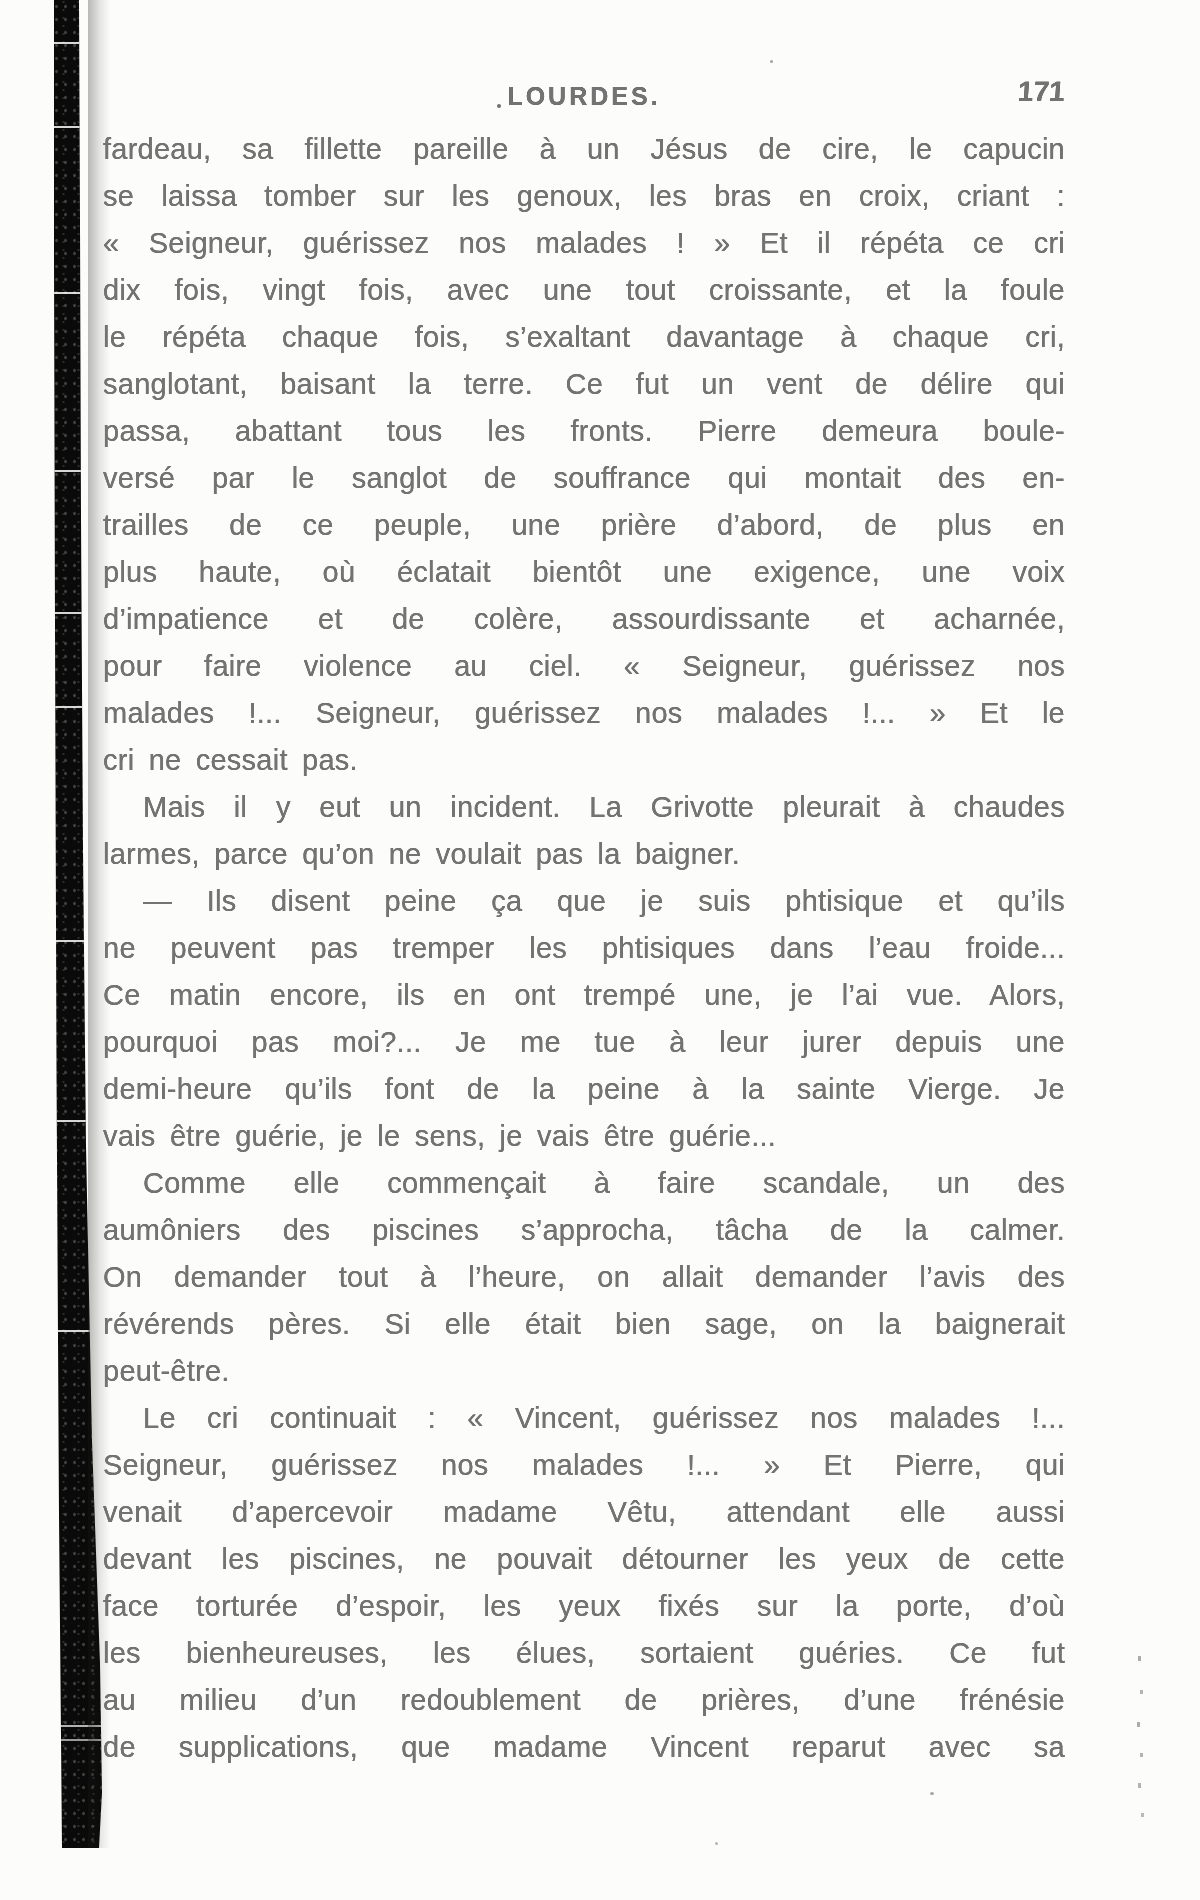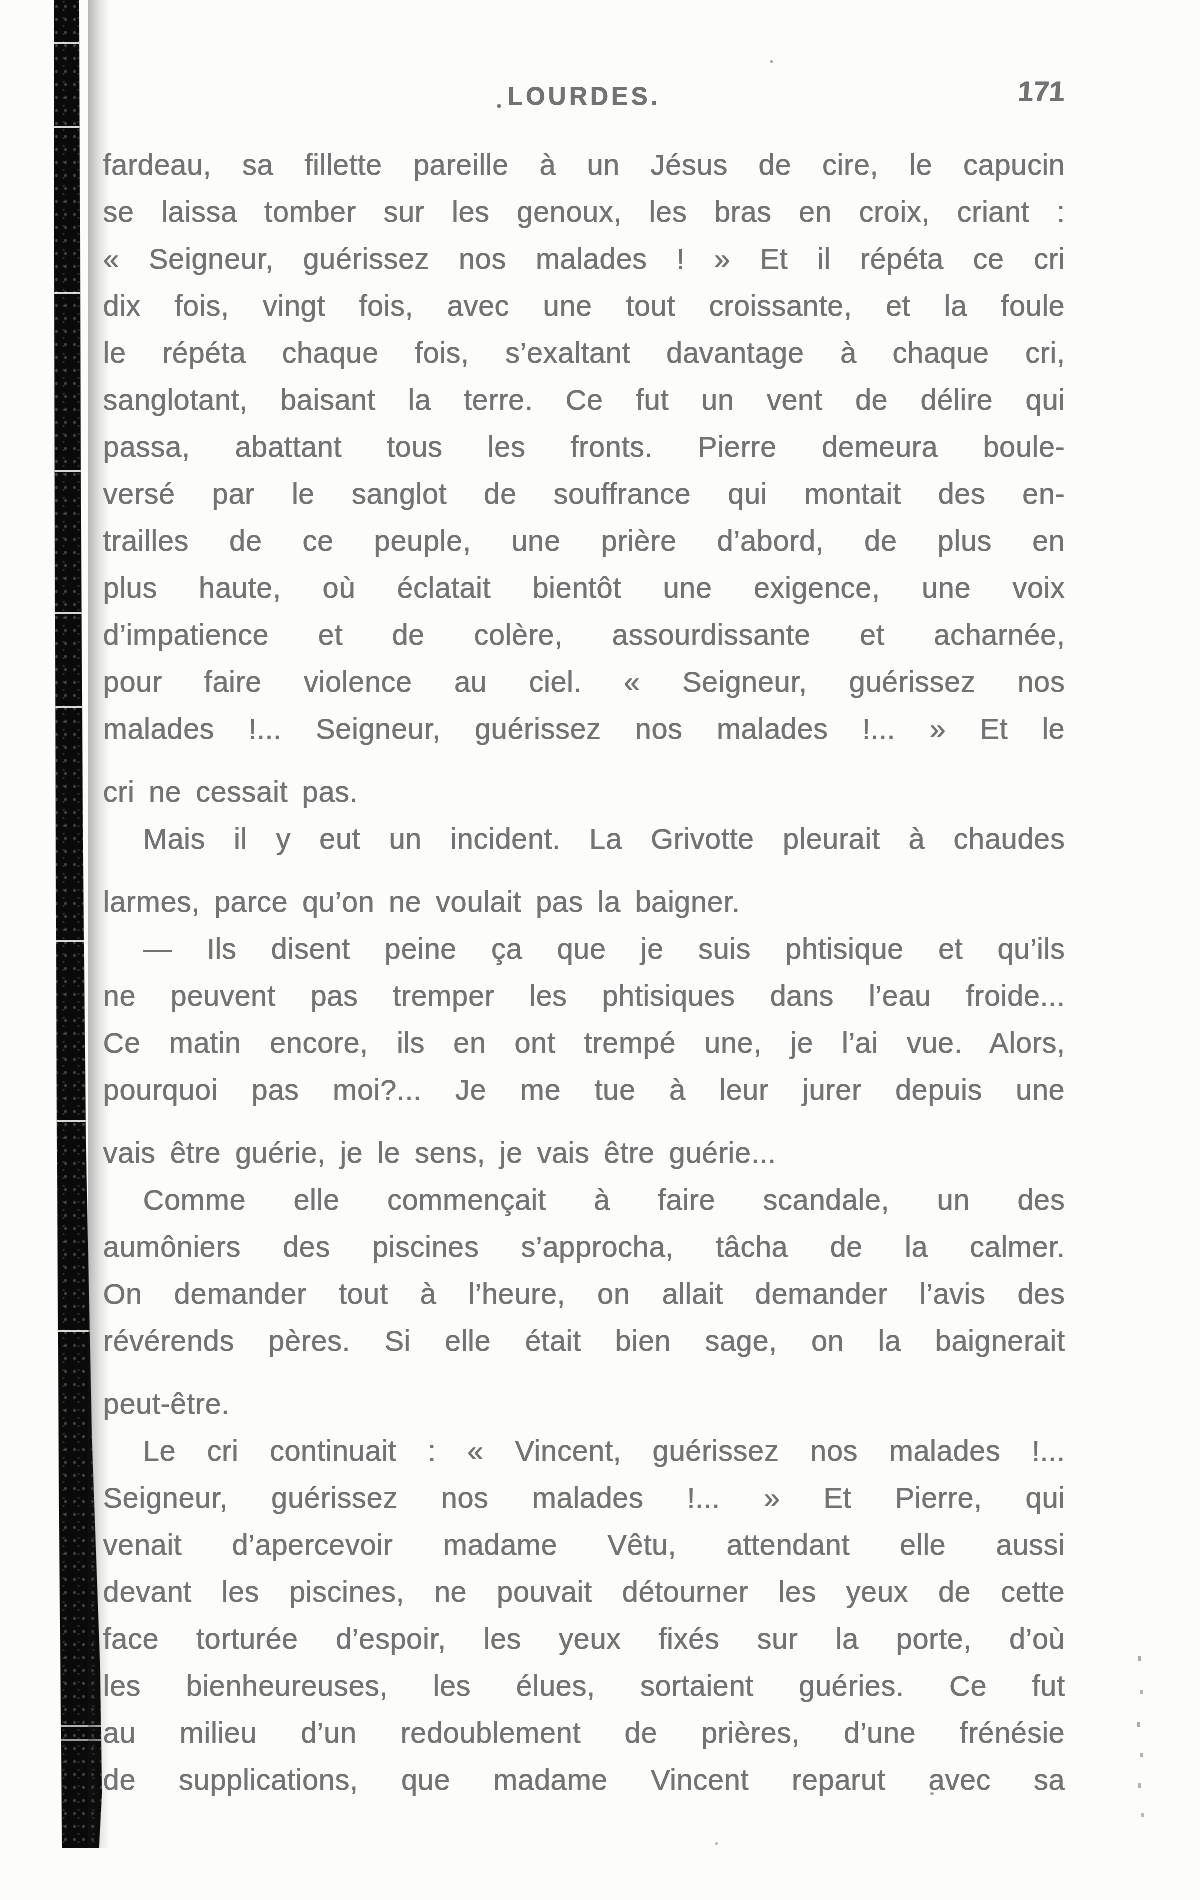--- a/index.html
+++ b/index.html
@@ -33,30 +33,30 @@
     display:block; text-align:center;
     font-size:25px; font-weight:bold; letter-spacing:3px;
     text-shadow:0 0 .5px rgba(0,0,0,.8);
   }
   .pagenum {
     position:absolute; right:0; top:-6px;
     font-size:28px; font-weight:bold; transform:skewX(-4deg);
     text-shadow:0 0 .6px rgba(0,0,0,.85);
   }
   
-  .text-block { position:absolute; left:103px; top:142px; width:962px; }
+  .text-block { position:absolute; left:103px; top:126px; width:962px; }
   .line {
     height:47px; line-height:47px; font-size:29px;
     letter-spacing:.25px; word-spacing:2.5px;
     text-align:justify; text-align-last:justify;
     white-space:nowrap; overflow:visible;
     text-shadow:0 0 .5px rgba(10,10,10,.7);
   }
   .line { white-space:normal; }
-  .line.short { text-align:left; text-align-last:left; word-spacing:6px;margin-top:16px; }
+  .line.short { text-align:left; text-align-last:left; word-spacing:6px; }
   .line.indent { padding-left:40px; }
   
   .speck { position:absolute; background:#4c4c4c; border-radius:50%; }
   .mark  { position:absolute; background:#6a6a6a; }
 </style>
 </head>
 <body>
 
 <div class="page">
 
@@ -94,20 +94,21 @@
       <div class="line">d’impatience et de colère, assourdissante et acharnée,</div>
       <div class="line">pour faire violence au ciel. « Seigneur, guérissez nos</div>
       <div class="line">malades !... Seigneur, guérissez nos malades !... » Et le</div>
       <div class="line short">cri ne cessait pas.</div>
       <div class="line indent">Mais il y eut un incident. La Grivotte pleurait à chaudes</div>
       <div class="line short">larmes, parce qu’on ne voulait pas la baigner.</div>
       <div class="line indent">— Ils disent peine ça que je suis phtisique et qu’ils</div>
       <div class="line">ne peuvent pas tremper les phtisiques dans l’eau froide...</div>
       <div class="line">Ce matin encore, ils en ont trempé une, je l’ai vue. Alors,</div>
       <div class="line">pourquoi pas moi?... Je me tue à leur jurer depuis une</div>
+      <div class="line">demi-heure qu’ils font de la peine à la sainte Vierge. Je</div>
       <div class="line short">vais être guérie, je le sens, je vais être guérie...</div>
       <div class="line indent">Comme elle commençait à faire scandale, un des</div>
       <div class="line">aumôniers des piscines s’approcha, tâcha de la calmer.</div>
       <div class="line">On demander tout à l’heure, on allait demander l’avis des</div>
       <div class="line">révérends pères. Si elle était bien sage, on la baignerait</div>
       <div class="line short">peut-être.</div>
       <div class="line indent">Le cri continuait : « Vincent, guérissez nos malades !...</div>
       <div class="line">Seigneur, guérissez nos malades !... » Et Pierre, qui</div>
       <div class="line">venait d’apercevoir madame Vêtu, attendant elle aussi</div>
       <div class="line">devant les piscines, ne pouvait détourner les yeux de cette</div>

